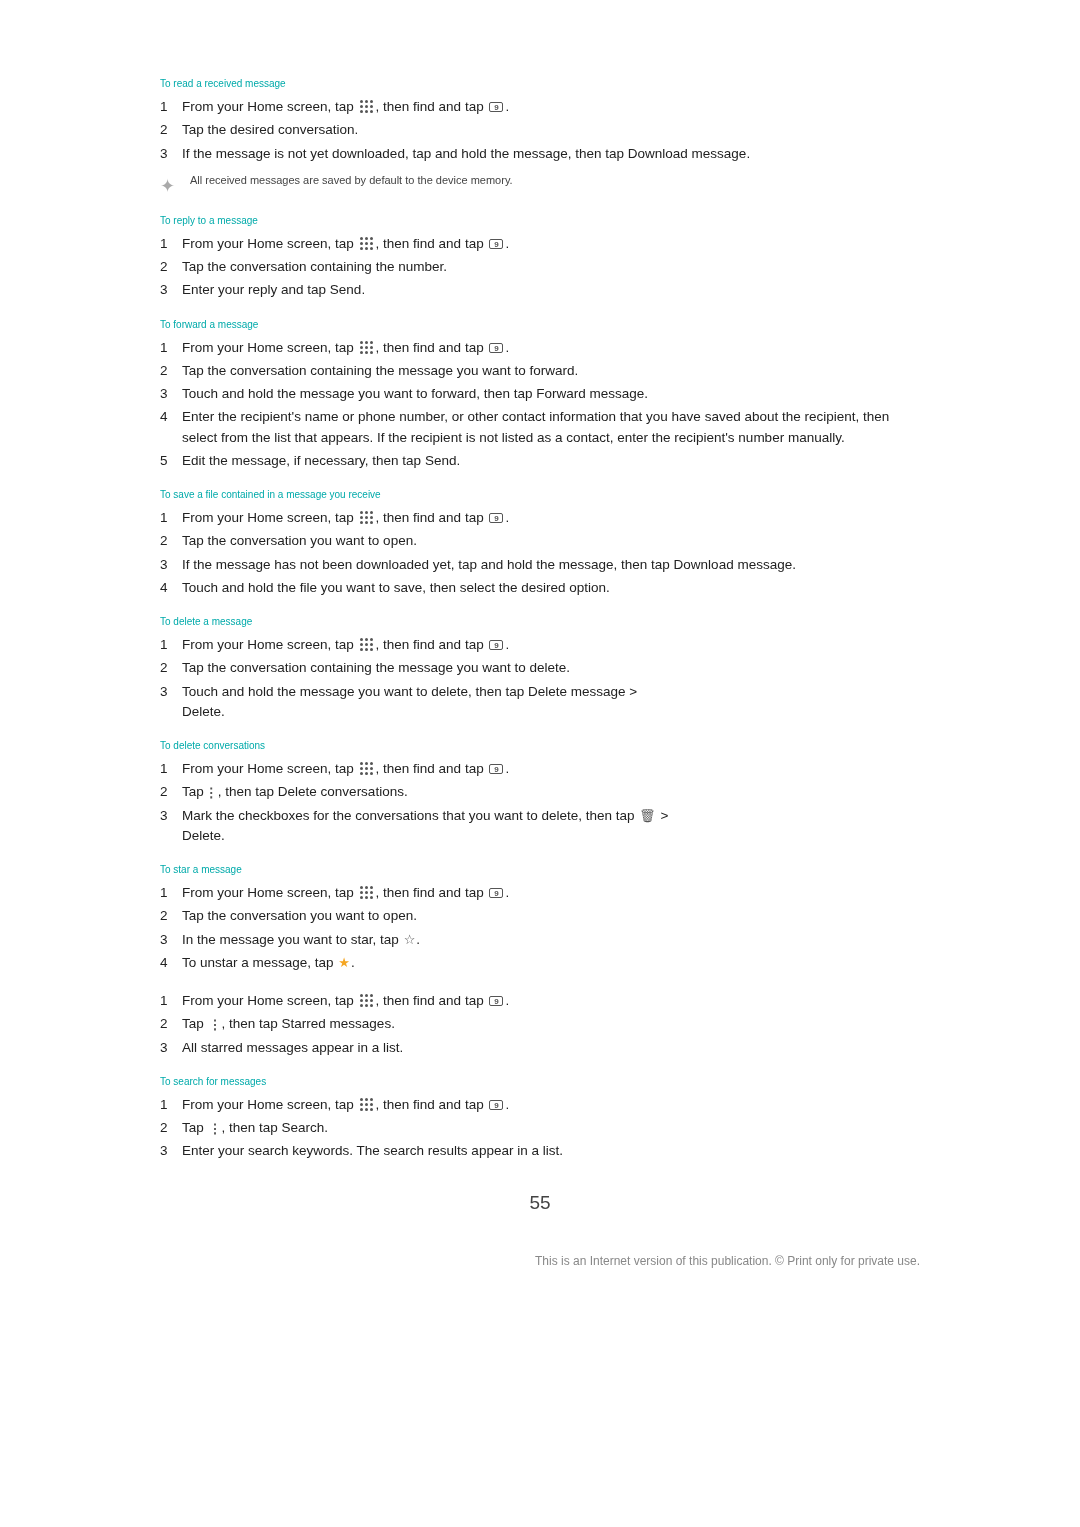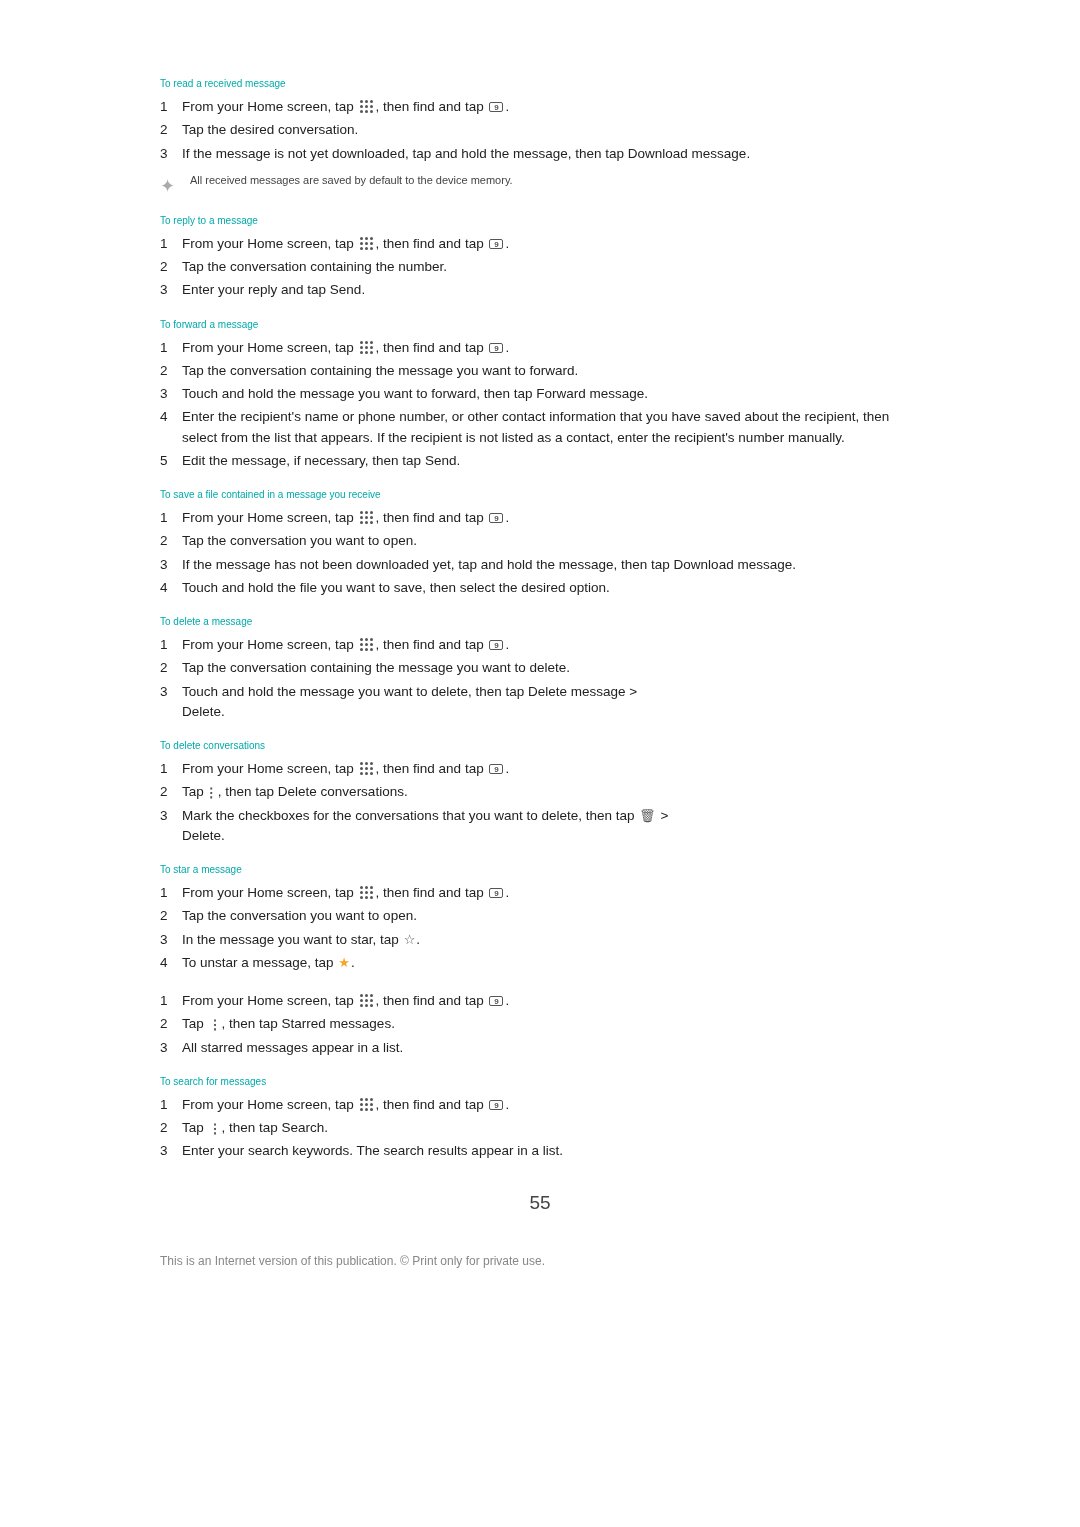--- a/index.html
+++ b/index.html
@@ -121,21 +121,21 @@
       color: #555;
     }
     .icon-star-filled {
       display: inline-block;
       vertical-align: middle;
       font-size: 13px;
       margin: 0 1px;
       color: #f5a623;
     }
     .page-footer {
-      text-align: left;
+      text-align: right;
       margin-top: 40px;
       font-size: 12px;
       color: #888;
     }
     .page-number {
       text-align: center;
       margin-top: 30px;
       margin-bottom: 10px;
       font-size: 19px;
       color: #444;

